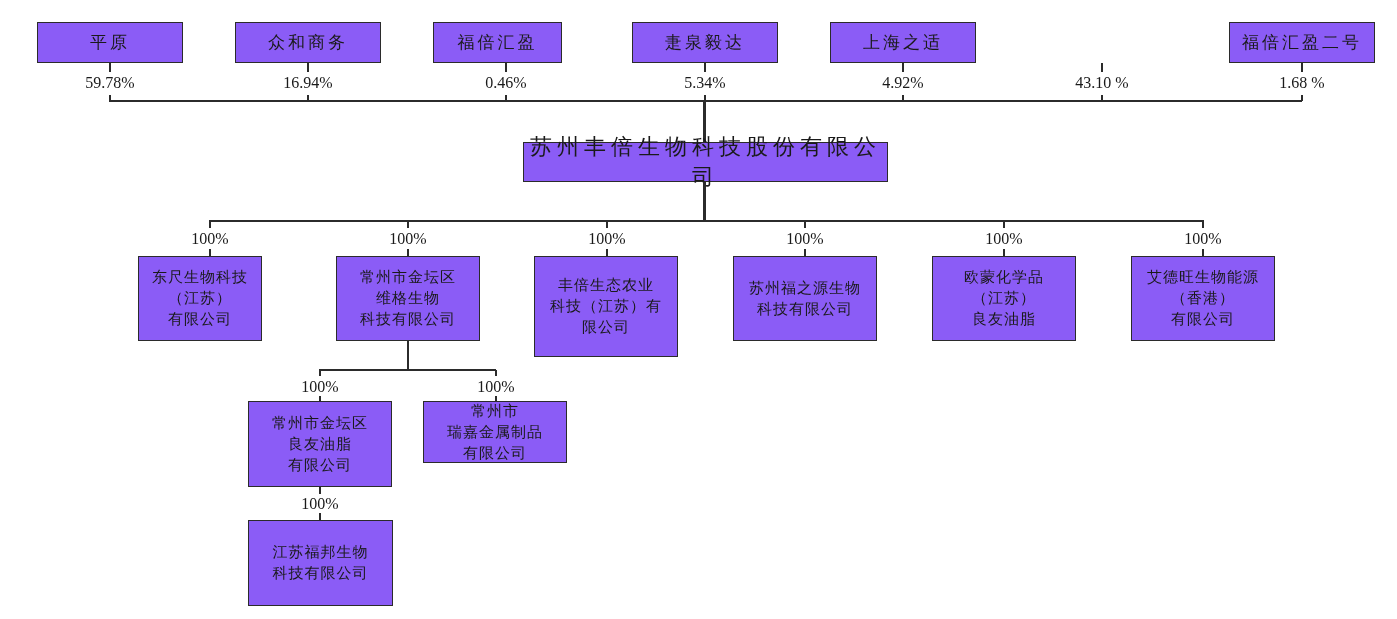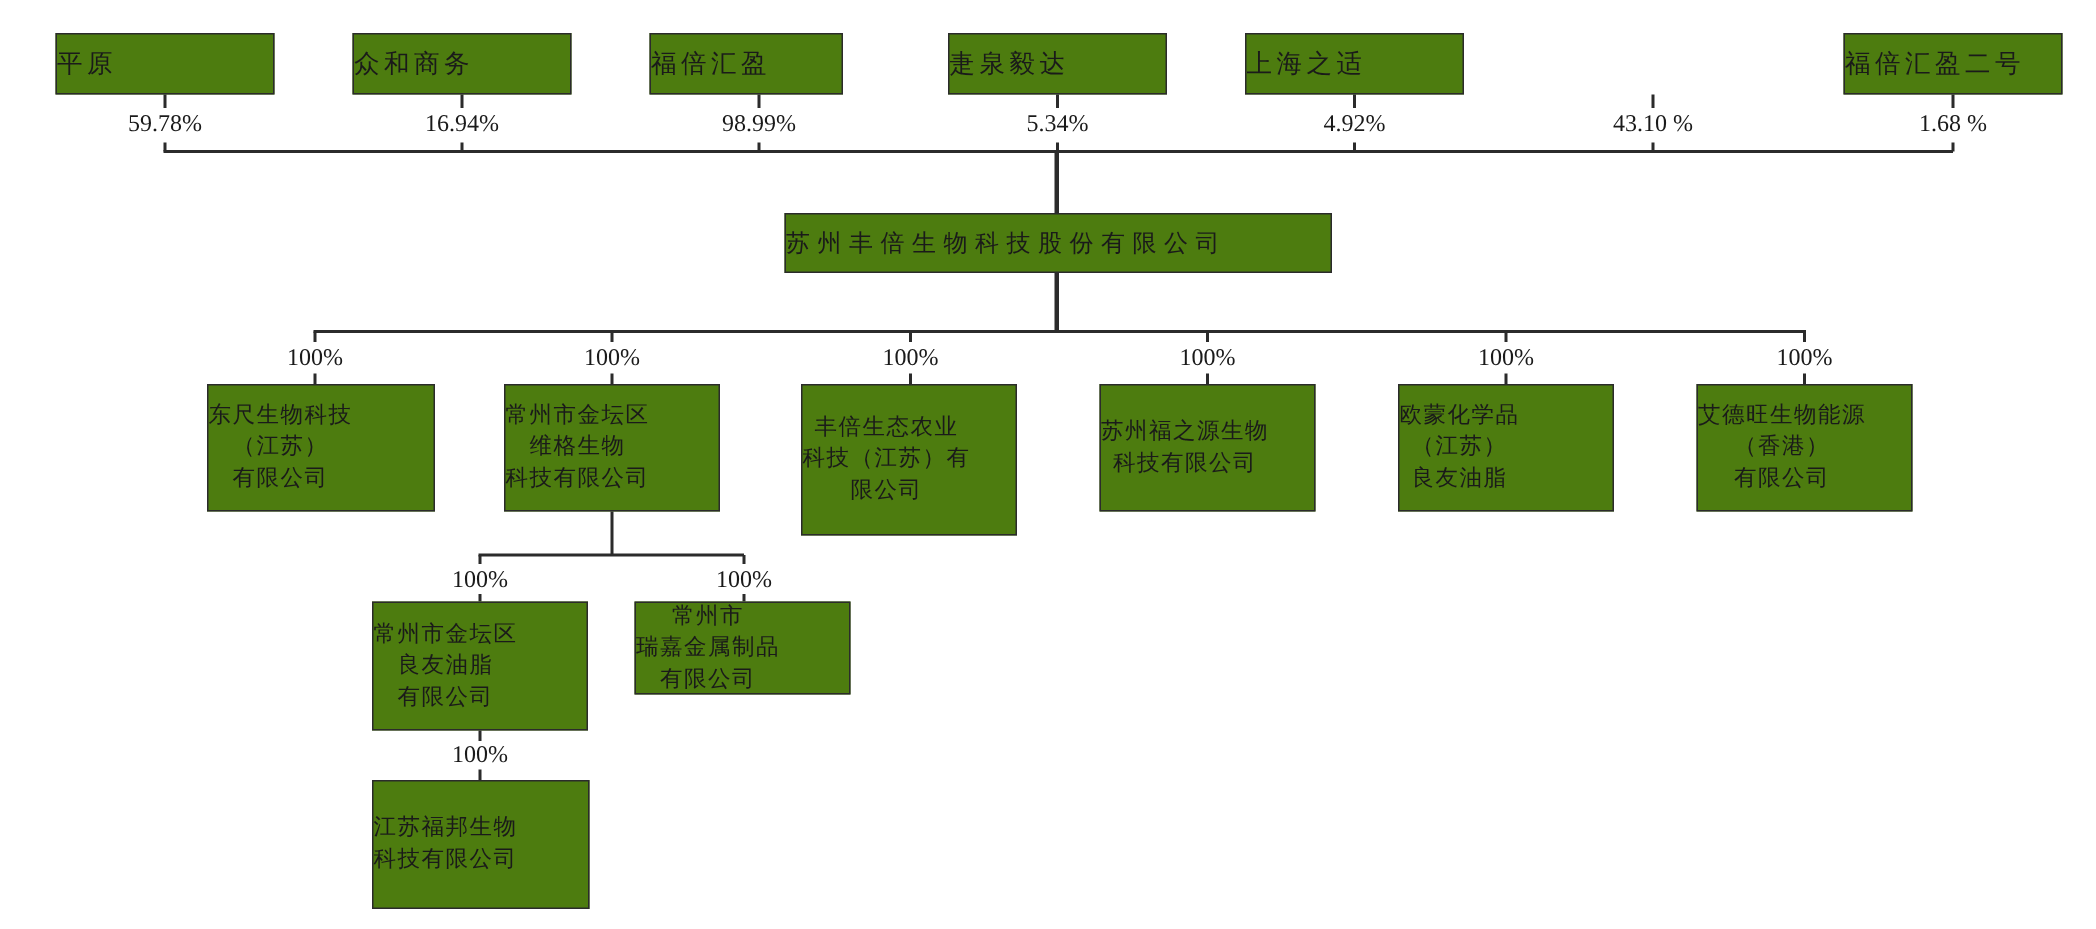--- a/index.html
+++ b/index.html
@@ -1,26 +1,26 @@
 <!DOCTYPE html>
 <html><head>
 <meta charset="utf-8">
 <style>
   html,body{margin:0;padding:0;background:#ffffff;}
   .canvas{
     position:relative;width:1397px;height:619px;background:#ffffff;overflow:hidden;
     font-family:"Liberation Serif","DejaVu Serif",serif;color:#1a1a1a;
   }
   .box{
-    position:absolute;border:1.5px solid #2b2b2b;background:#4d7c0f;
-    display:flex;align-items:center;
+    position:absolute;border:1.5px solid #2b2b2b;background:#8b5cf6;
+    display:flex;align-items:center;justify-content:center;
     text-align:center;white-space:pre-line;box-sizing:border-box;
   }
   .top-box{font-size:17px;letter-spacing:3px;}
-  .parent-box{font-size:16px;letter-spacing:5px;}
+  .parent-box{font-size:22px;letter-spacing:5px;}
   .sub-box{font-size:15px;line-height:21px;letter-spacing:1px;}
   .pct{
     position:absolute;width:120px;text-align:center;
     font-size:16px;line-height:24px;height:24px;color:#1a1a1a;
   }
   .vl{position:absolute;width:1.5px;background:#2b2b2b;}
   .vl.thick{width:2.5px;}
   .hl{position:absolute;height:1.5px;background:#2b2b2b;}
 </style>
 </head>
@@ -38,21 +38,21 @@
   <div class="vl" style="left:109px;top:63px;height:9px"></div>
   <div class="vl" style="left:307px;top:63px;height:9px"></div>
   <div class="vl" style="left:505px;top:63px;height:9px"></div>
   <div class="vl" style="left:704px;top:63px;height:9px"></div>
   <div class="vl" style="left:902px;top:63px;height:9px"></div>
   <div class="vl" style="left:1101px;top:63px;height:9px"></div>
   <div class="vl" style="left:1301px;top:63px;height:9px"></div>
 
   <div class="pct" style="left:50px;top:71px">59.78%</div>
   <div class="pct" style="left:248px;top:71px">16.94%</div>
-  <div class="pct" style="left:446px;top:71px">98.99%</div>
+  <div class="pct" style="left:446px;top:71px">0.46%</div>
   <div class="pct" style="left:645px;top:71px">5.34%</div>
   <div class="pct" style="left:843px;top:71px">4.92%</div>
   <div class="pct" style="left:1042px;top:71px">43.10 %</div>
   <div class="pct" style="left:1242px;top:71px">1.68 %</div>
 
   <div class="vl" style="left:109px;top:95px;height:6px"></div>
   <div class="vl" style="left:307px;top:95px;height:6px"></div>
   <div class="vl" style="left:505px;top:95px;height:6px"></div>
   <div class="vl" style="left:704px;top:95px;height:6px"></div>
   <div class="vl" style="left:902px;top:95px;height:6px"></div>
@@ -83,21 +83,21 @@
   <div class="pct" style="left:944px;top:227px">100%</div>
   <div class="pct" style="left:1143px;top:227px">100%</div>
 
   <div class="vl" style="left:209px;top:249px;height:7px"></div>
   <div class="vl" style="left:407px;top:249px;height:7px"></div>
   <div class="vl" style="left:606px;top:249px;height:7px"></div>
   <div class="vl" style="left:804px;top:249px;height:7px"></div>
   <div class="vl" style="left:1003px;top:249px;height:7px"></div>
   <div class="vl" style="left:1202px;top:249px;height:7px"></div>
 
-  <div class="box sub-box" style="left:138px;top:256px;width:152px;height:85px"><span>东尺生物科技
+  <div class="box sub-box" style="left:138px;top:256px;width:124px;height:85px"><span>东尺生物科技
 （江苏）
 有限公司</span></div>
   <div class="box sub-box" style="left:336px;top:256px;width:144px;height:85px"><span>常州市金坛区
 维格生物
 科技有限公司</span></div>
   <div class="box sub-box" style="left:534px;top:256px;width:144px;height:101px"><span>丰倍生态农业
 科技（江苏）有
 限公司</span></div>
   <div class="box sub-box" style="left:733px;top:256px;width:144px;height:85px"><span>苏州福之源生物
 科技有限公司</span></div>

